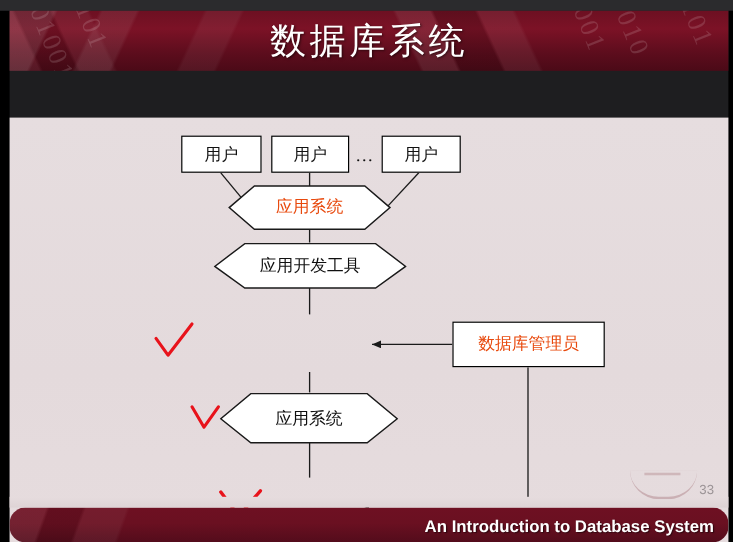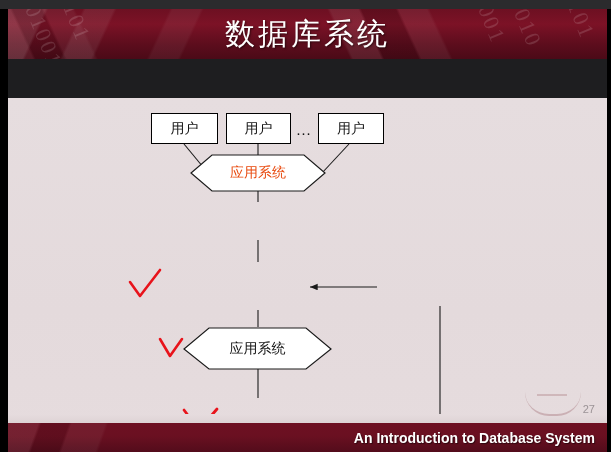--- a/index.html
+++ b/index.html
@@ -106,20 +106,21 @@
     border-top:2px solid rgba(180,140,145,.45);
   }
   .footer{
     position:absolute;left:8px;top:423px;width:599px;height:29px;
     background:
       linear-gradient(110deg, rgba(255,255,255,.07) 0 5%, rgba(0,0,0,.10) 5.5% 10%,
                       rgba(255,255,255,.05) 10.5% 16%, rgba(0,0,0,0) 16.5% 100%),
       linear-gradient(180deg,#6e1022 0%,#6a1021 45%,#530c1b 100%);
     display:flex;align-items:center;justify-content:flex-end;
     overflow:hidden;
+    border-radius:13px;
   }
   .footer-text{
     color:#ffffff;font-size:14px;font-weight:bold;
     font-family:"Liberation Sans","DejaVu Sans",sans-serif;
     padding-right:12px;text-shadow:1px 1px 1px rgba(0,0,0,.5);
   }
 </style>
 </head>
 <body>
 
@@ -177,22 +178,31 @@
       <span>用户</span>
     </div>
 
     <div class="hexwrap" style="left:182px;top:56px;width:136px;height:38px;">
       <svg width="136" height="38" viewBox="0 0 136 38">
         <polygon points="22,1 114,1 135,19 114,37 22,37 1,19" fill="#ffffff" stroke="#1a1a1a" stroke-width="1.2"></polygon>
       </svg>
       <div class="hexlabel orange">应用系统</div>
     </div>
 
-
-
+    <div class="hexwrap" style="left:170px;top:104px;width:161px;height:39px;">
+      <svg width="161" height="39" viewBox="0 0 161 39">
+        <polygon points="26,1 135,1 160,20 135,38 26,38 1,20" fill="#ffffff" stroke="#1a1a1a" stroke-width="1.2"></polygon>
+      </svg>
+      <div class="hexlabel black">应用开发工具</div>
+    </div>
+
+
+    <div class="node rect" style="left:369px;top:170px;width:127px;height:38px;">
+      <span class="orange">数据库管理员</span>
+    </div>
 
     <div class="hexwrap" style="left:175px;top:229px;width:149px;height:43px;">
       <svg width="149" height="43" viewBox="0 0 149 43">
         <polygon points="26,1 123,1 148,22 123,42 26,42 1,22" fill="#ffffff" stroke="#1a1a1a" stroke-width="1.2"></polygon>
       </svg>
       <div class="hexlabel black">应用系统</div>
     </div>
 
 
     <div class="ann" style="left:118px;top:170px;width:38px;height:34px;">
@@ -208,18 +218,18 @@
     <div class="ann" style="left:172px;top:308px;width:42px;height:30px;">
       <svg width="42" height="30" viewBox="0 0 42 30">
         <path d="M4,4 L19,24 L37,3" stroke="#e8131b" stroke-width="2.8" fill="none" stroke-linecap="round" stroke-linejoin="round"></path>
       </svg>
     </div>
 
   </div>
 
   <div class="footergap"></div>
   <div class="logomark"></div>
-  <div class="pagenum">27</div>
+  <div class="pagenum">33</div>
   <div class="footer">
     <div class="footer-text">An Introduction to Database System</div>
   </div>
 
 </div>
 
 </body></html>

